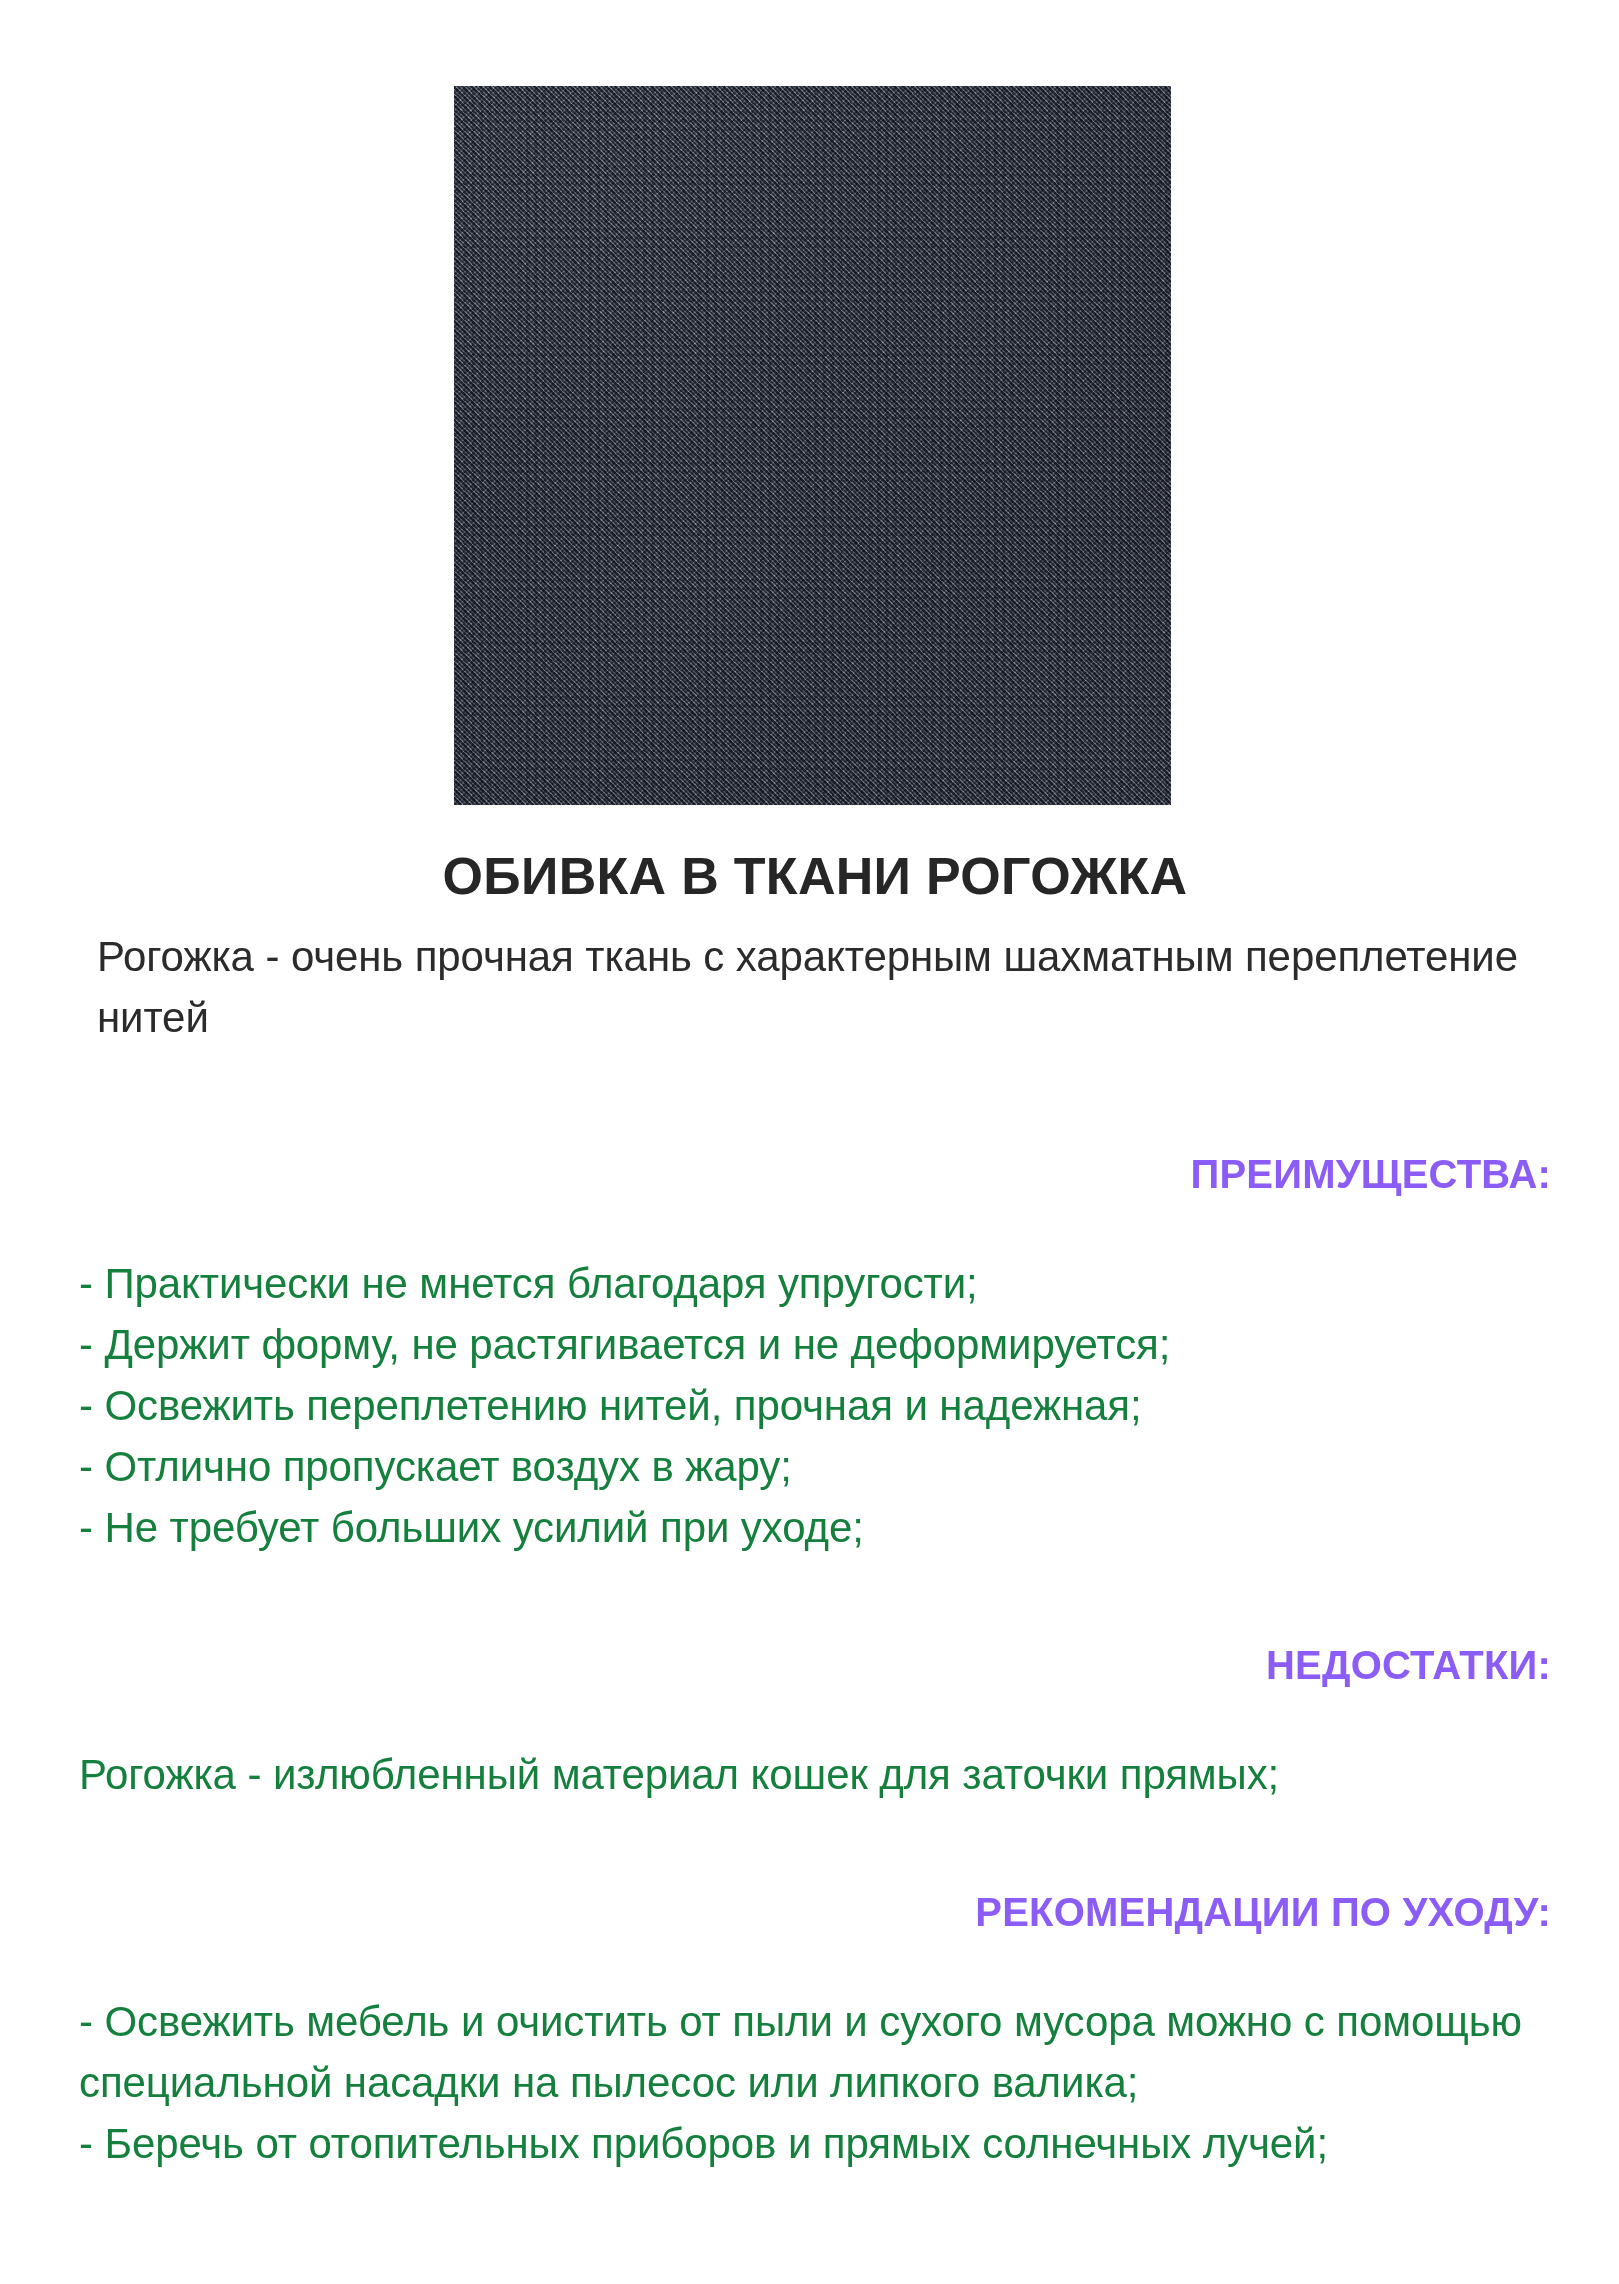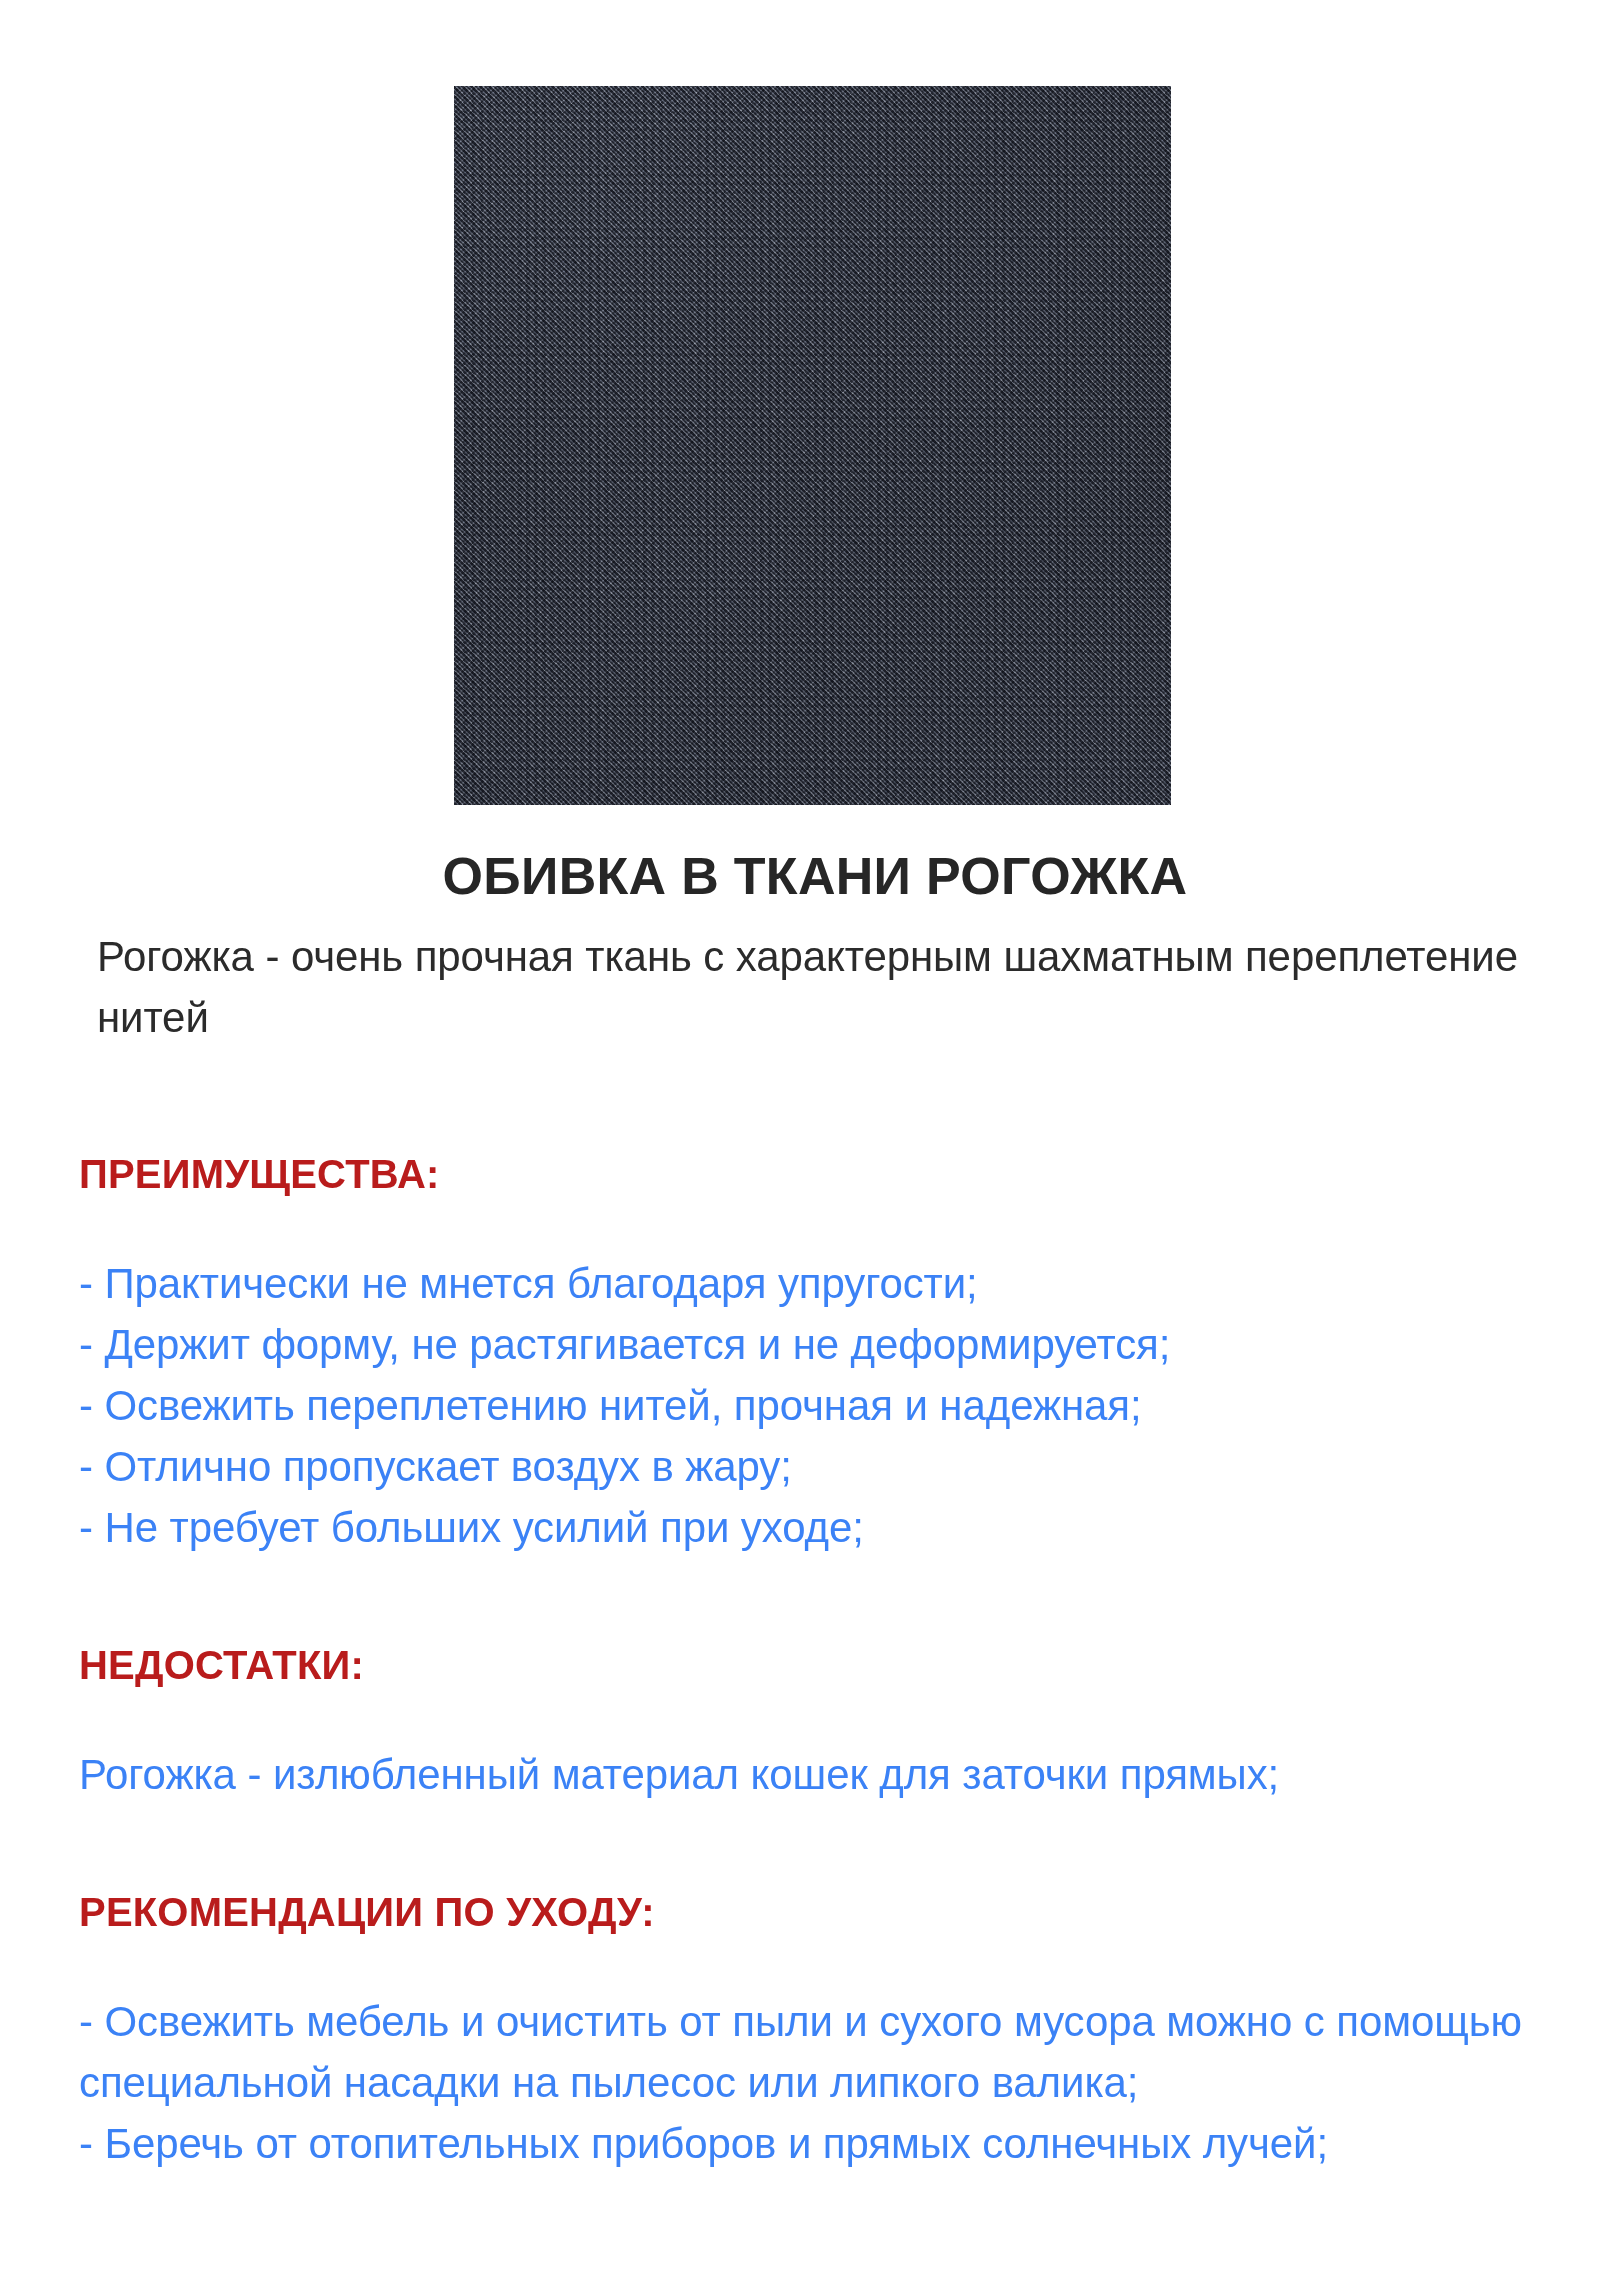--- a/index.html
+++ b/index.html
@@ -143,36 +143,36 @@
     font-weight: normal;
     line-height: 1.45;
     margin: 18px;
     color: #2b2b2b;
     letter-spacing: -0.1px;
   }
 
   .section-heading {
     font-size: 40px;
     font-weight: bold;
-    text-align: left;
+    text-align: right;
     line-height: 1.3;
-    color: #b91c1c;
+    color: #8b5cf6;
     letter-spacing: 0.2px;
   }
 
   .list {
     list-style: none;
     margin: 0;
     padding: 0;
   }
   .list li {
     font-size: 42px;
     font-weight: normal;
     line-height: 1.455;
-    color: #3b82f6;
+    color: #15803d;
     letter-spacing: -0.1px;
     margin: 0;
   }
 
   .gap-sm { height: 19.5px; }
   .gap-lg { height: 48px; }
 </style>
 </head>
 <body>
 

